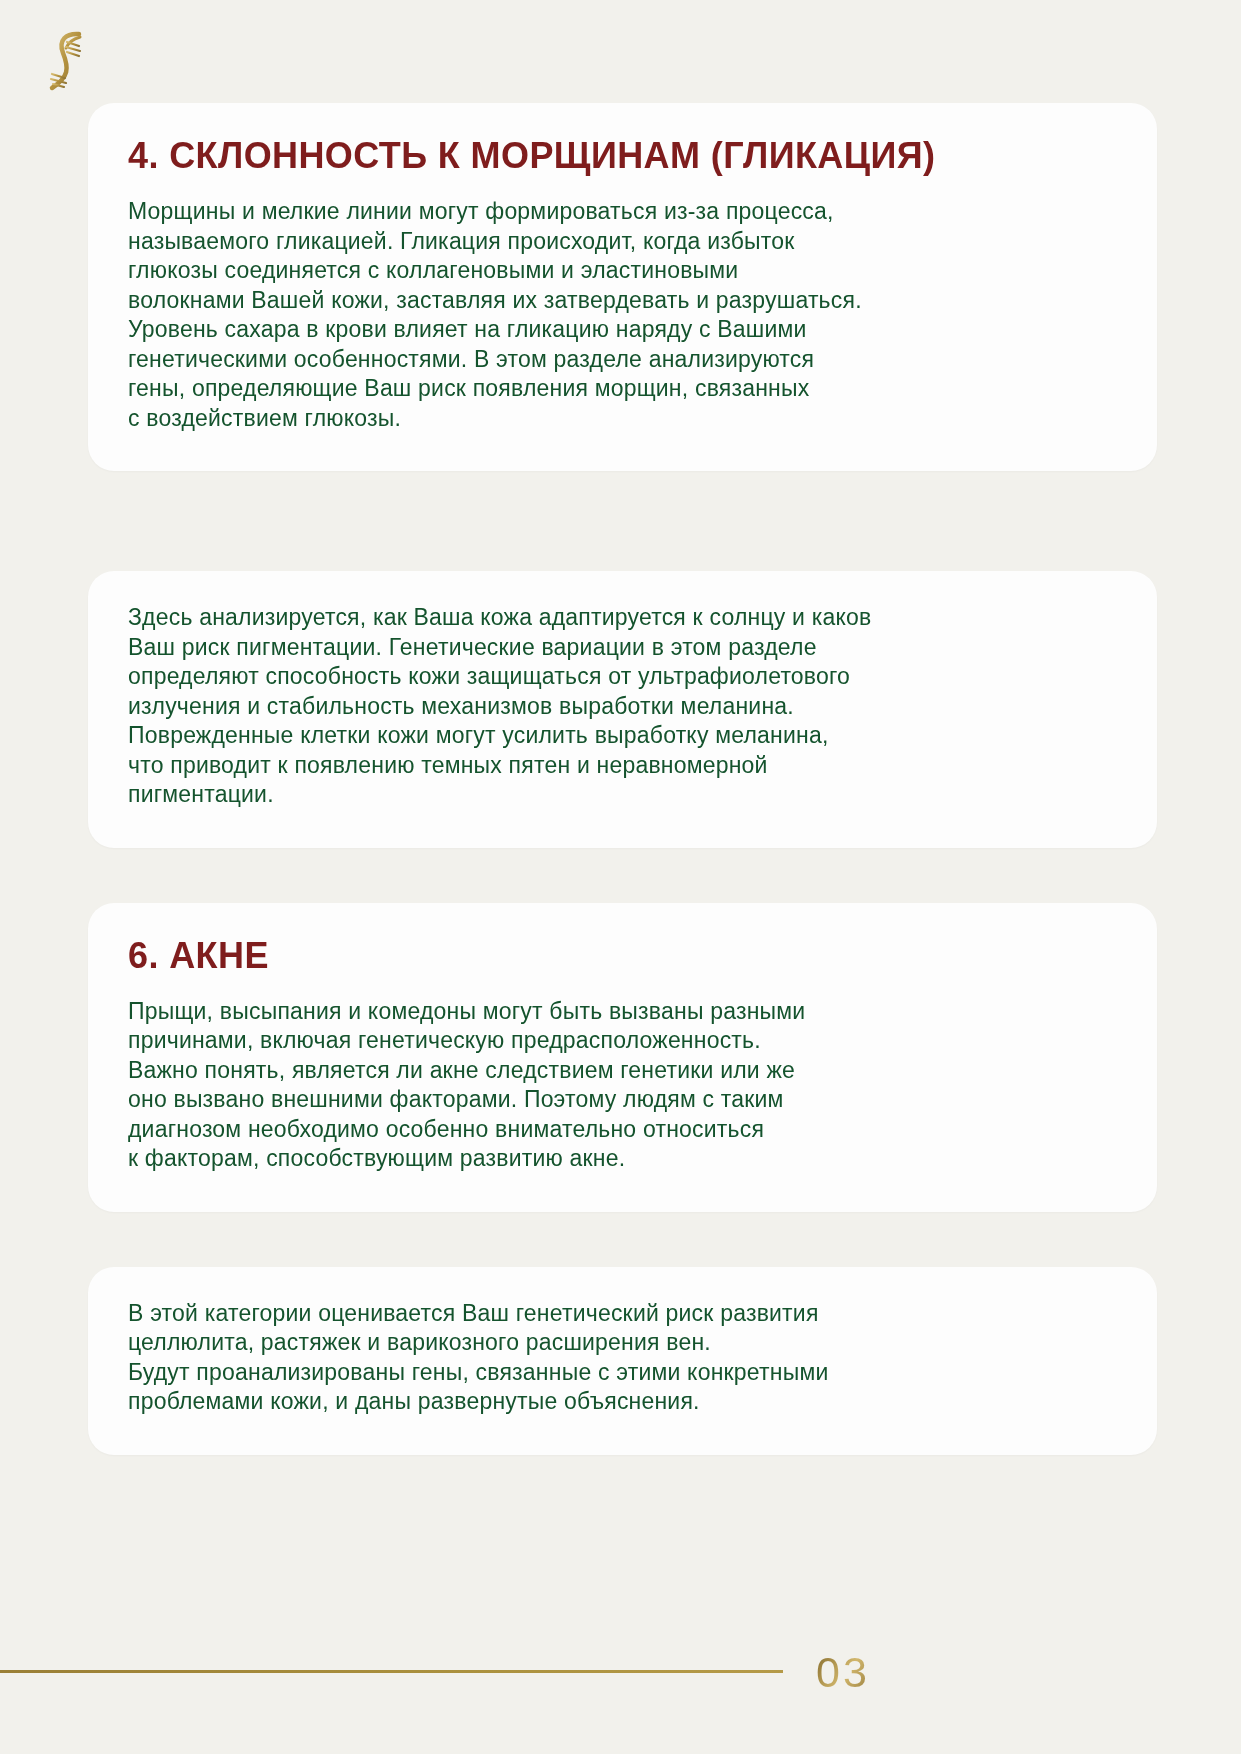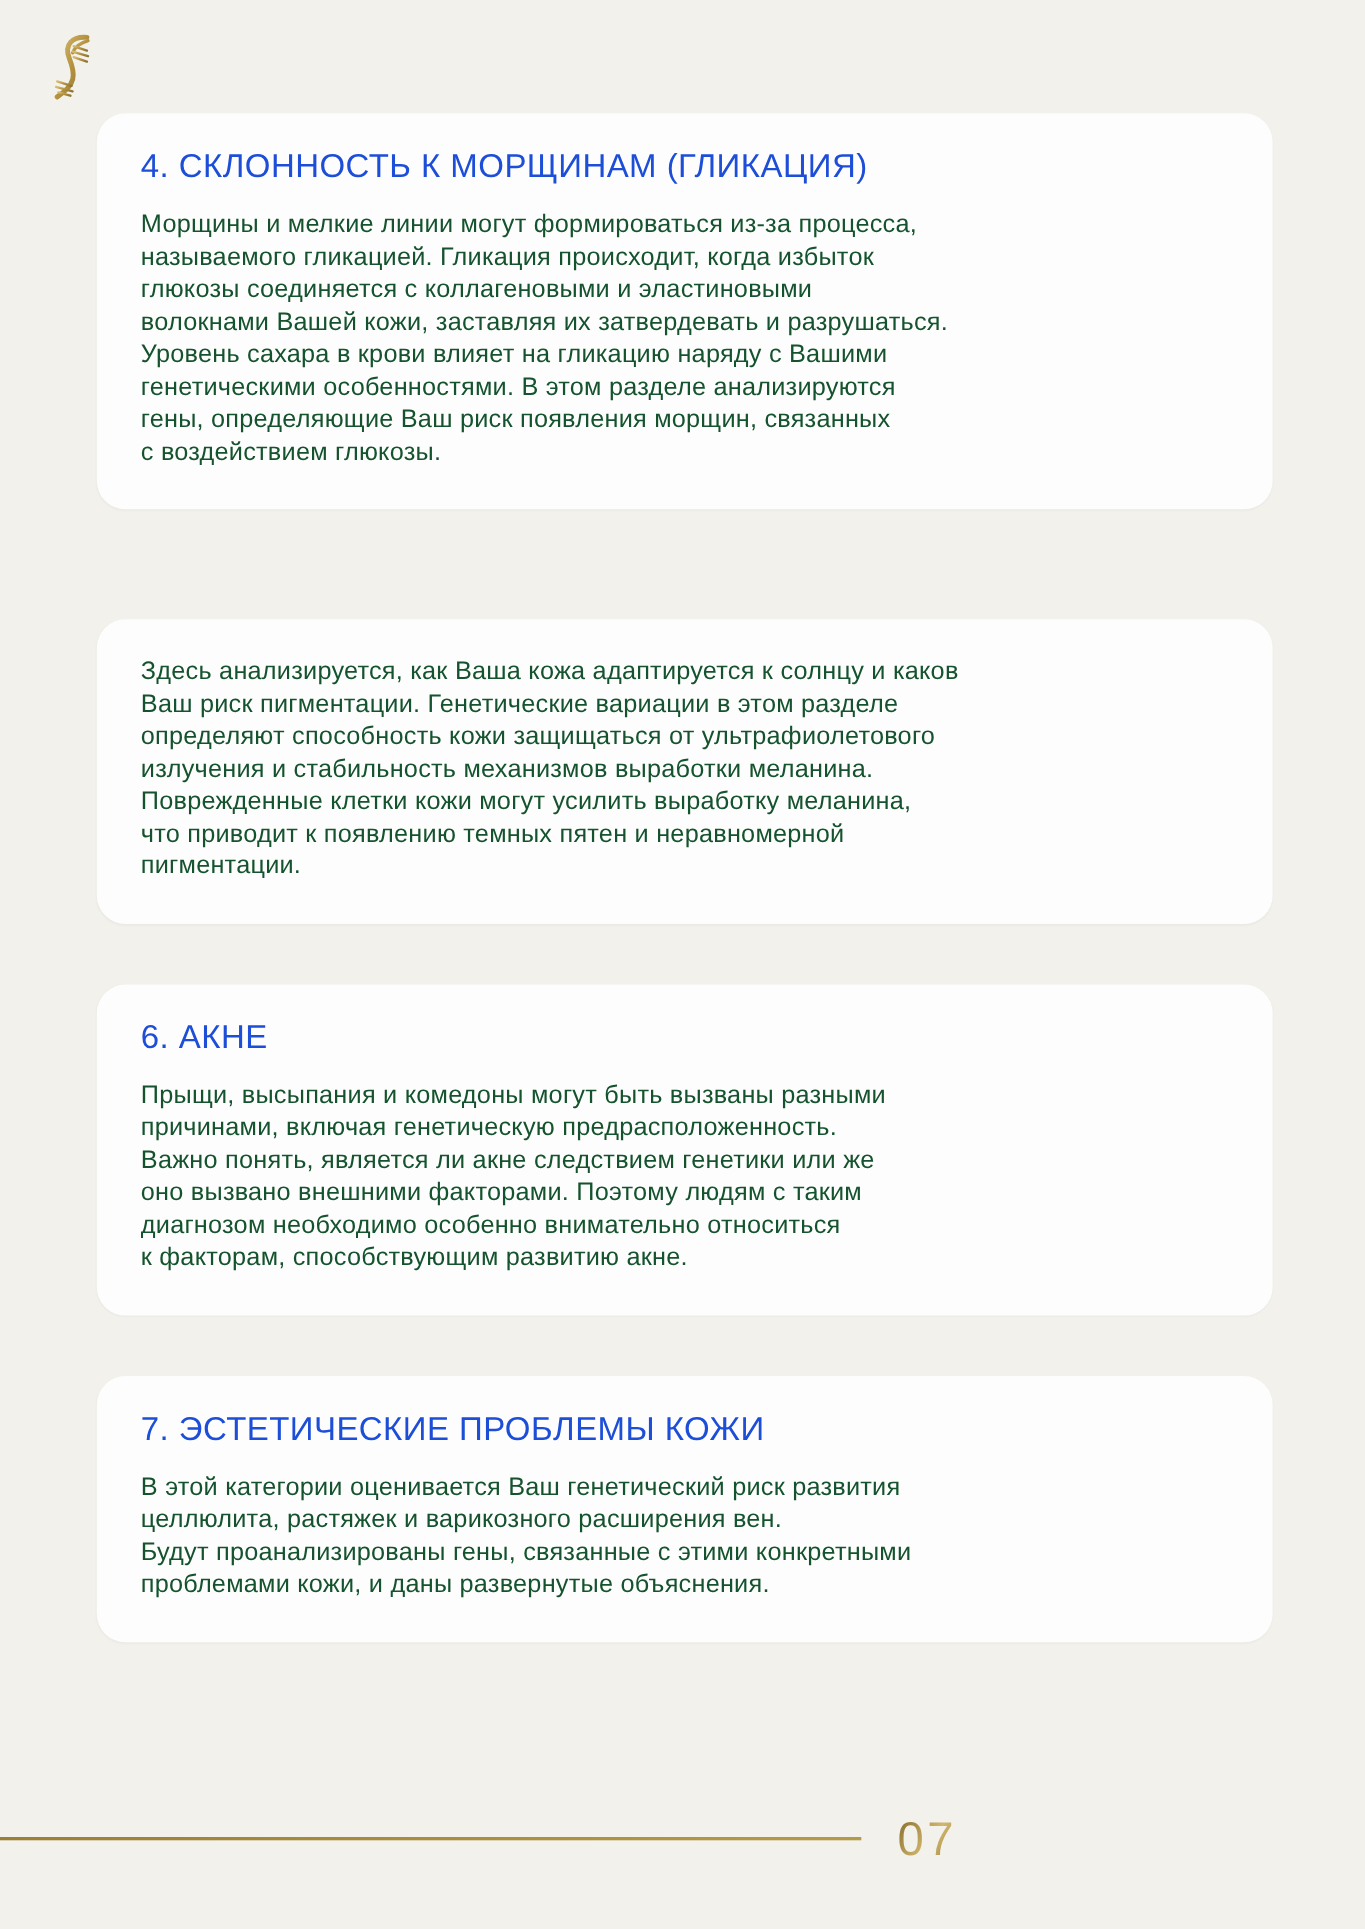--- a/index.html
+++ b/index.html
@@ -36,24 +36,24 @@
     border-radius: 26px;
     padding: 32px 44px 38px 40px;
     box-shadow: 0 1px 2px rgba(0,0,0,0.03);
   }
   .card + .card { margin-top: 55px; }
   .card.first { margin-top: 0; }
   .card.gap-large + .card { margin-top: 100px; }
 
   .card h2 {
     margin: 0 0 20px 0;
-    font-size: 30px;
-    font-weight: 400;
+    font-size: 36px;
+    font-weight: 700;
     letter-spacing: 0.4px;
-    color: #1d4ed8;
+    color: #7f1d1d;
   }
   .card p {
     margin: 0;
     font-size: 23px;
     line-height: 29.5px;
     color: #14532d;
     white-space: pre-line;
     letter-spacing: 0.2px;
   }
 
@@ -132,23 +132,22 @@
     <h2>6. АКНЕ</h2>
     <p>Прыщи, высыпания и комедоны могут быть вызваны разными
 причинами, включая генетическую предрасположенность.
 Важно понять, является ли акне следствием генетики или же
 оно вызвано внешними факторами. Поэтому людям с таким
 диагнозом необходимо особенно внимательно относиться
 к факторам, способствующим развитию акне.</p>
   </section>
 
   <section class="card">
-    <h2>7. ЭСТЕТИЧЕСКИЕ ПРОБЛЕМЫ КОЖИ</h2>
     <p>В этой категории оценивается Ваш генетический риск развития
 целлюлита, растяжек и варикозного расширения вен.
 Будут проанализированы гены, связанные с этими конкретными
 проблемами кожи, и даны развернутые объяснения.</p>
   </section>
 
 </div>
 
 <div class="footer-line"></div>
-<div class="page-number">07</div>
+<div class="page-number">03</div>
 
 </body></html>

